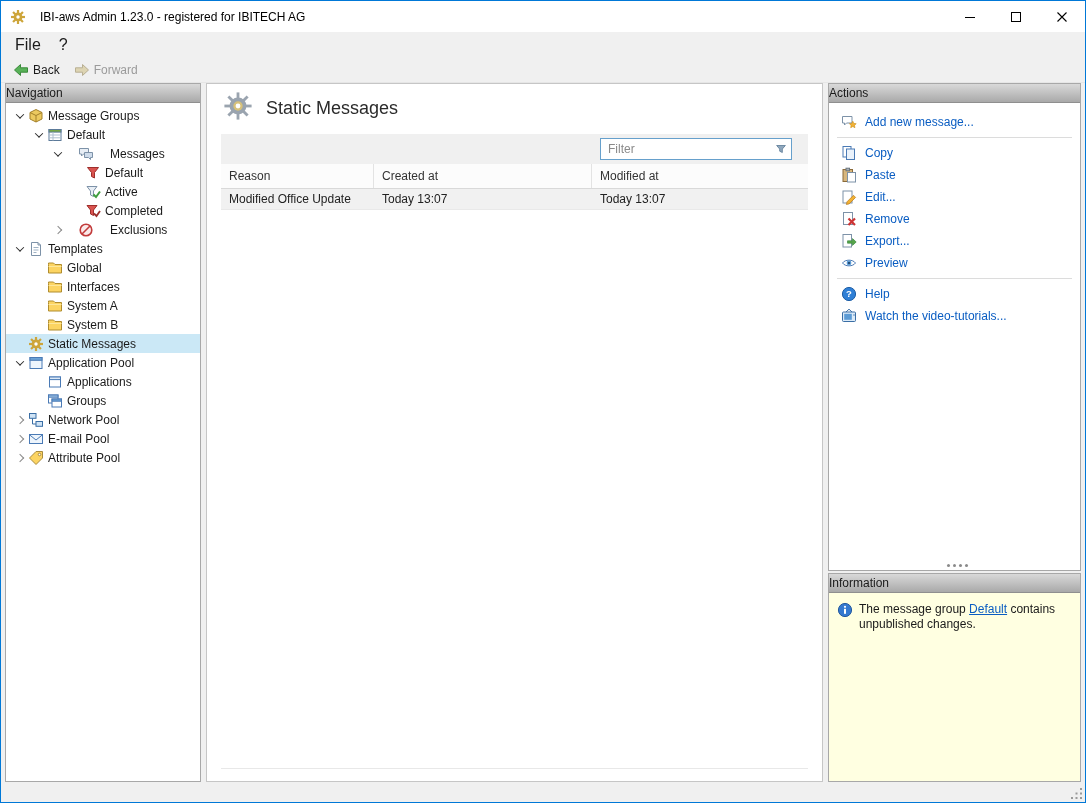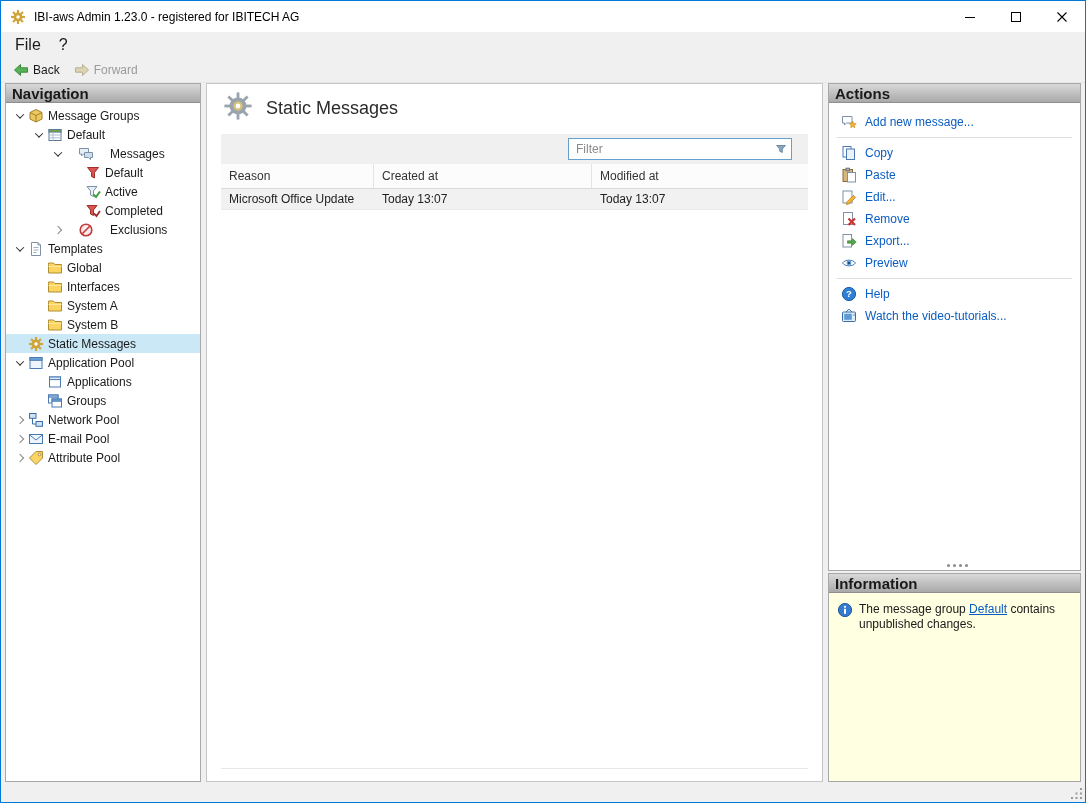--- a/index.html
+++ b/index.html
@@ -3,42 +3,42 @@
 <meta charset="utf-8">
 <style>
   * { box-sizing: border-box; margin: 0; padding: 0; }
   html,body { width:1086px; height:803px; }
   body { font-family:"Liberation Sans", sans-serif; background:#fff; }
 
   .window { width:1086px; height:803px; border:1px solid #0078d7; background:#f0f0f0;
             display:flex; flex-direction:column; overflow:hidden; }
 
   
-  .titlebar { flex:0 0 31px; background:#fff; display:flex; align-items:center; }
+  .titlebar { flex:0 0 31px; background:#fff; display:flex; align-items:center;gap:6px; }
   .app-icon { margin-left:9px; display:flex; }
   .win-title { margin-left:8px; font-size:12px; color:#000; white-space:nowrap; }
   .win-controls { margin-left:auto; display:flex; height:100%; }
   .wbtn { width:46px; height:100%; display:flex; align-items:center; justify-content:center; }
 
   
   .menubar { flex:0 0 26px; background:#f0f0f0; display:flex; align-items:center; padding-left:5px; }
   .menu-item { padding:0 9px; height:22px; display:flex; align-items:center; font-size:16px; color:#1a1a1a; }
 
   
   .toolbar { flex:0 0 25px; background:#f0f0f0; display:flex; align-items:center; padding-left:6px; gap:2px;
              border-bottom:1px solid #e6e6e6; }
   .tool-btn { display:flex; align-items:center; gap:4px; font-size:12px; color:#1a1a1a; padding:2px 6px; }
   .tool-btn.disabled { color:#9b9b9b;text-align:center; }
   .tbi { display:flex; }
 
   
   .content { flex:1; display:flex; padding:0 4px; gap:5px; min-height:0; }
   .panel { background:#fff; border:1px solid #a8a8a8; display:flex; flex-direction:column; min-height:0; }
   .panel-header { flex:0 0 19px; background:linear-gradient(#d9d9d9,#a9a9a9); border-bottom:1px solid #8f8f8f;
-                  font-size:15px; font-weight:bold; color:#1a1a1a; display:flex; align-items:center; padding-left:6px; }
+                  font-size:12px; font-weight:normal; color:#1a1a1a; display:flex; align-items:center; }
 
   
   .nav-panel { flex:0 0 196px; width:196px; }
   .tree { flex:1; padding-top:3px; overflow:hidden; }
   .titem { height:19px; display:flex; align-items:center; font-size:12px; color:#1a1a1a; white-space:nowrap; }
   .titem.selected { background:#cbe8f6; }
   .lv0 { padding-left:6px; } .lv1 { padding-left:25px; } .lv2 { padding-left:44px;gap:12px; } .lv3 { padding-left:63px; }
   .exp { flex:0 0 16px; width:16px; height:19px; display:flex; align-items:center; justify-content:center; }
   .exp.open::before { content:""; width:5px; height:5px; border-right:1.6px solid #2b2b2b; border-bottom:1.6px solid #2b2b2b;
                       transform:rotate(45deg) translate(-1px,-1px); }
@@ -48,21 +48,21 @@
   .tlabel { margin-left:4px; }
 
   
   .main-panel { flex:1; border-color:#c6c6c6; }
   .page-header { flex:0 0 48px; display:flex; align-items:center; padding-left:16px; gap:13px; }
   .page-title { font-size:18px; color:#2b2b2b; }
   .content-inset { flex:1; margin:2px 14px 12px 14px; display:flex; flex-direction:column;
                    border-bottom:1px solid #e8e8e8; min-height:0; }
   .filter-band { flex:0 0 30px; background:#f0f0f0; display:flex; align-items:center; justify-content:flex-end;
                  padding-right:16px; }
-  .filter-box { position:relative; width:224px; height:22px; }
+  .filter-box { position:relative; width:192px; height:22px; }
   .filter-input { width:100%; height:100%; border:1px solid #66a0cc; background:#fff; padding:0 24px 0 7px;
                   font-size:12px; font-family:inherit; color:#333; outline:none; }
   .filter-input::placeholder { color:#8a8a8a; }
   .filter-icon { position:absolute; right:4px; top:4px; display:flex; }
   .thead { flex:0 0 25px; display:flex; background:#fcfcfc; border-bottom:1px solid #d9d9d9; }
   .th { display:flex; align-items:center; padding-left:8px; font-size:12px; color:#333; border-right:1px solid #e3e3e3; }
   .th:last-child { border-right:none; }
   .col-reason { flex:0 0 153px; width:153px; }
   .col-created { flex:0 0 218px; width:218px; }
   .col-modified { flex:1; }
@@ -409,21 +409,21 @@
                 </svg>
             </span>
           </div>
         </div>
         <div class="thead">
           <div class="th col-reason">Reason</div>
           <div class="th col-created">Created at</div>
           <div class="th col-modified">Modified at</div>
         </div>
         <div class="trow">
-          <div class="td col-reason">Microsoft Office Update</div>
+          <div class="td col-reason">Modified Office Update</div>
           <div class="td col-created">Today 13:07</div>
           <div class="td col-modified">Today 13:07</div>
         </div>
         <div class="table-empty"></div>
       </div>
     </div>
 
     <div class="right-col">
 
       <div class="panel actions-panel">

